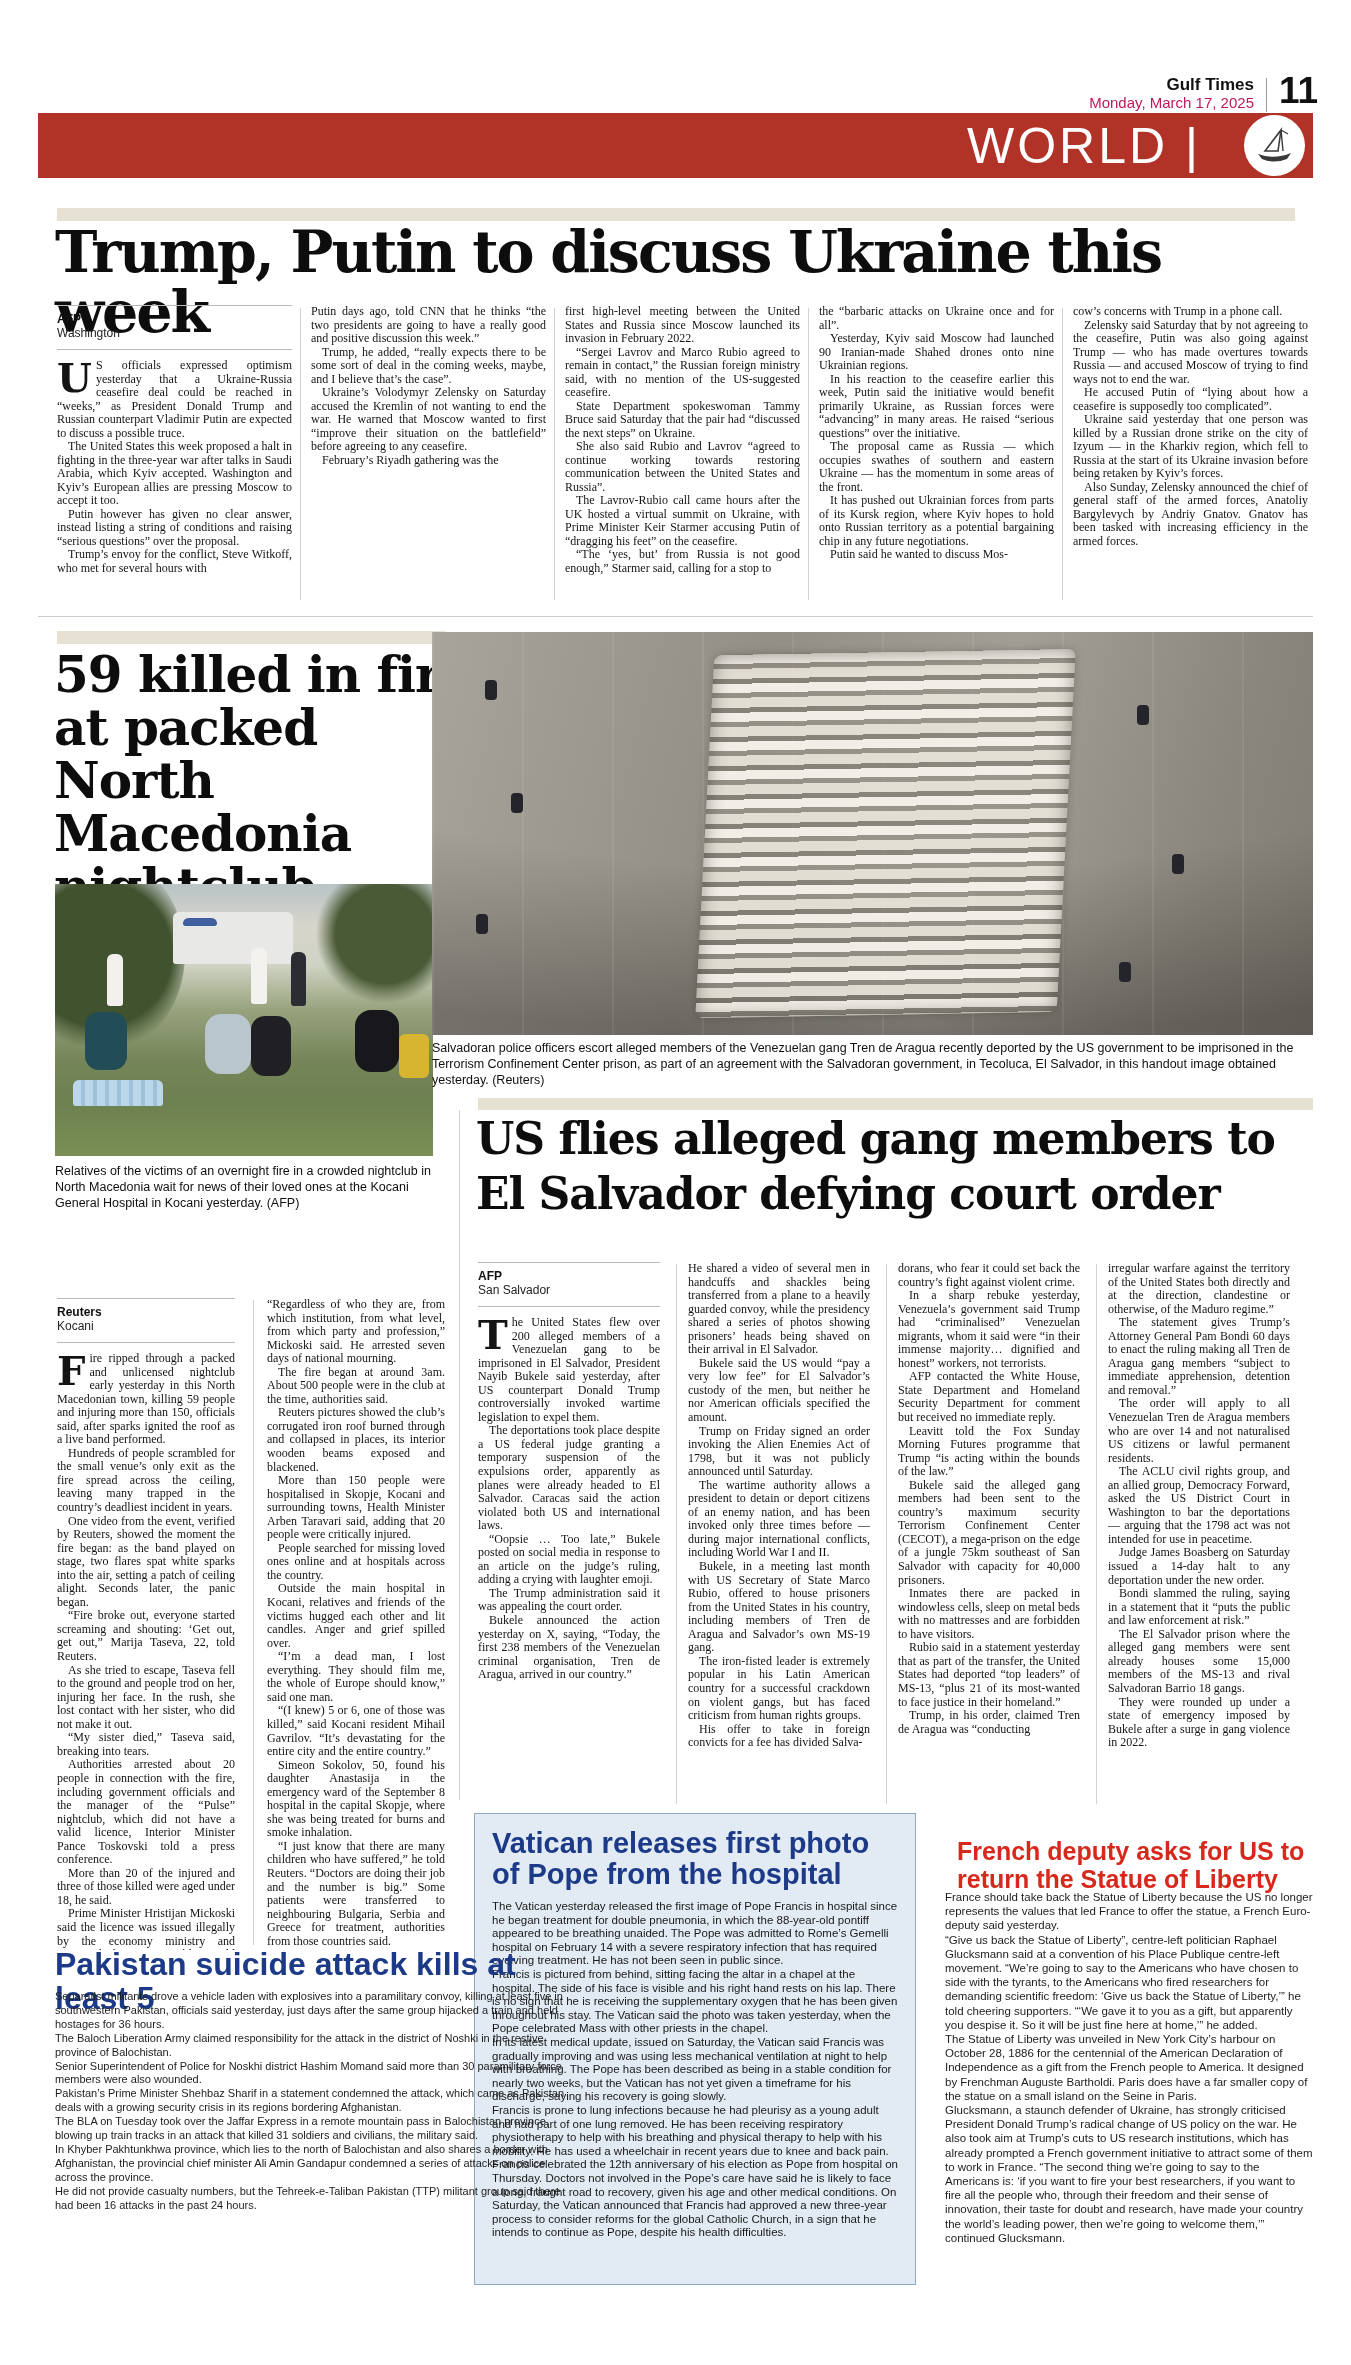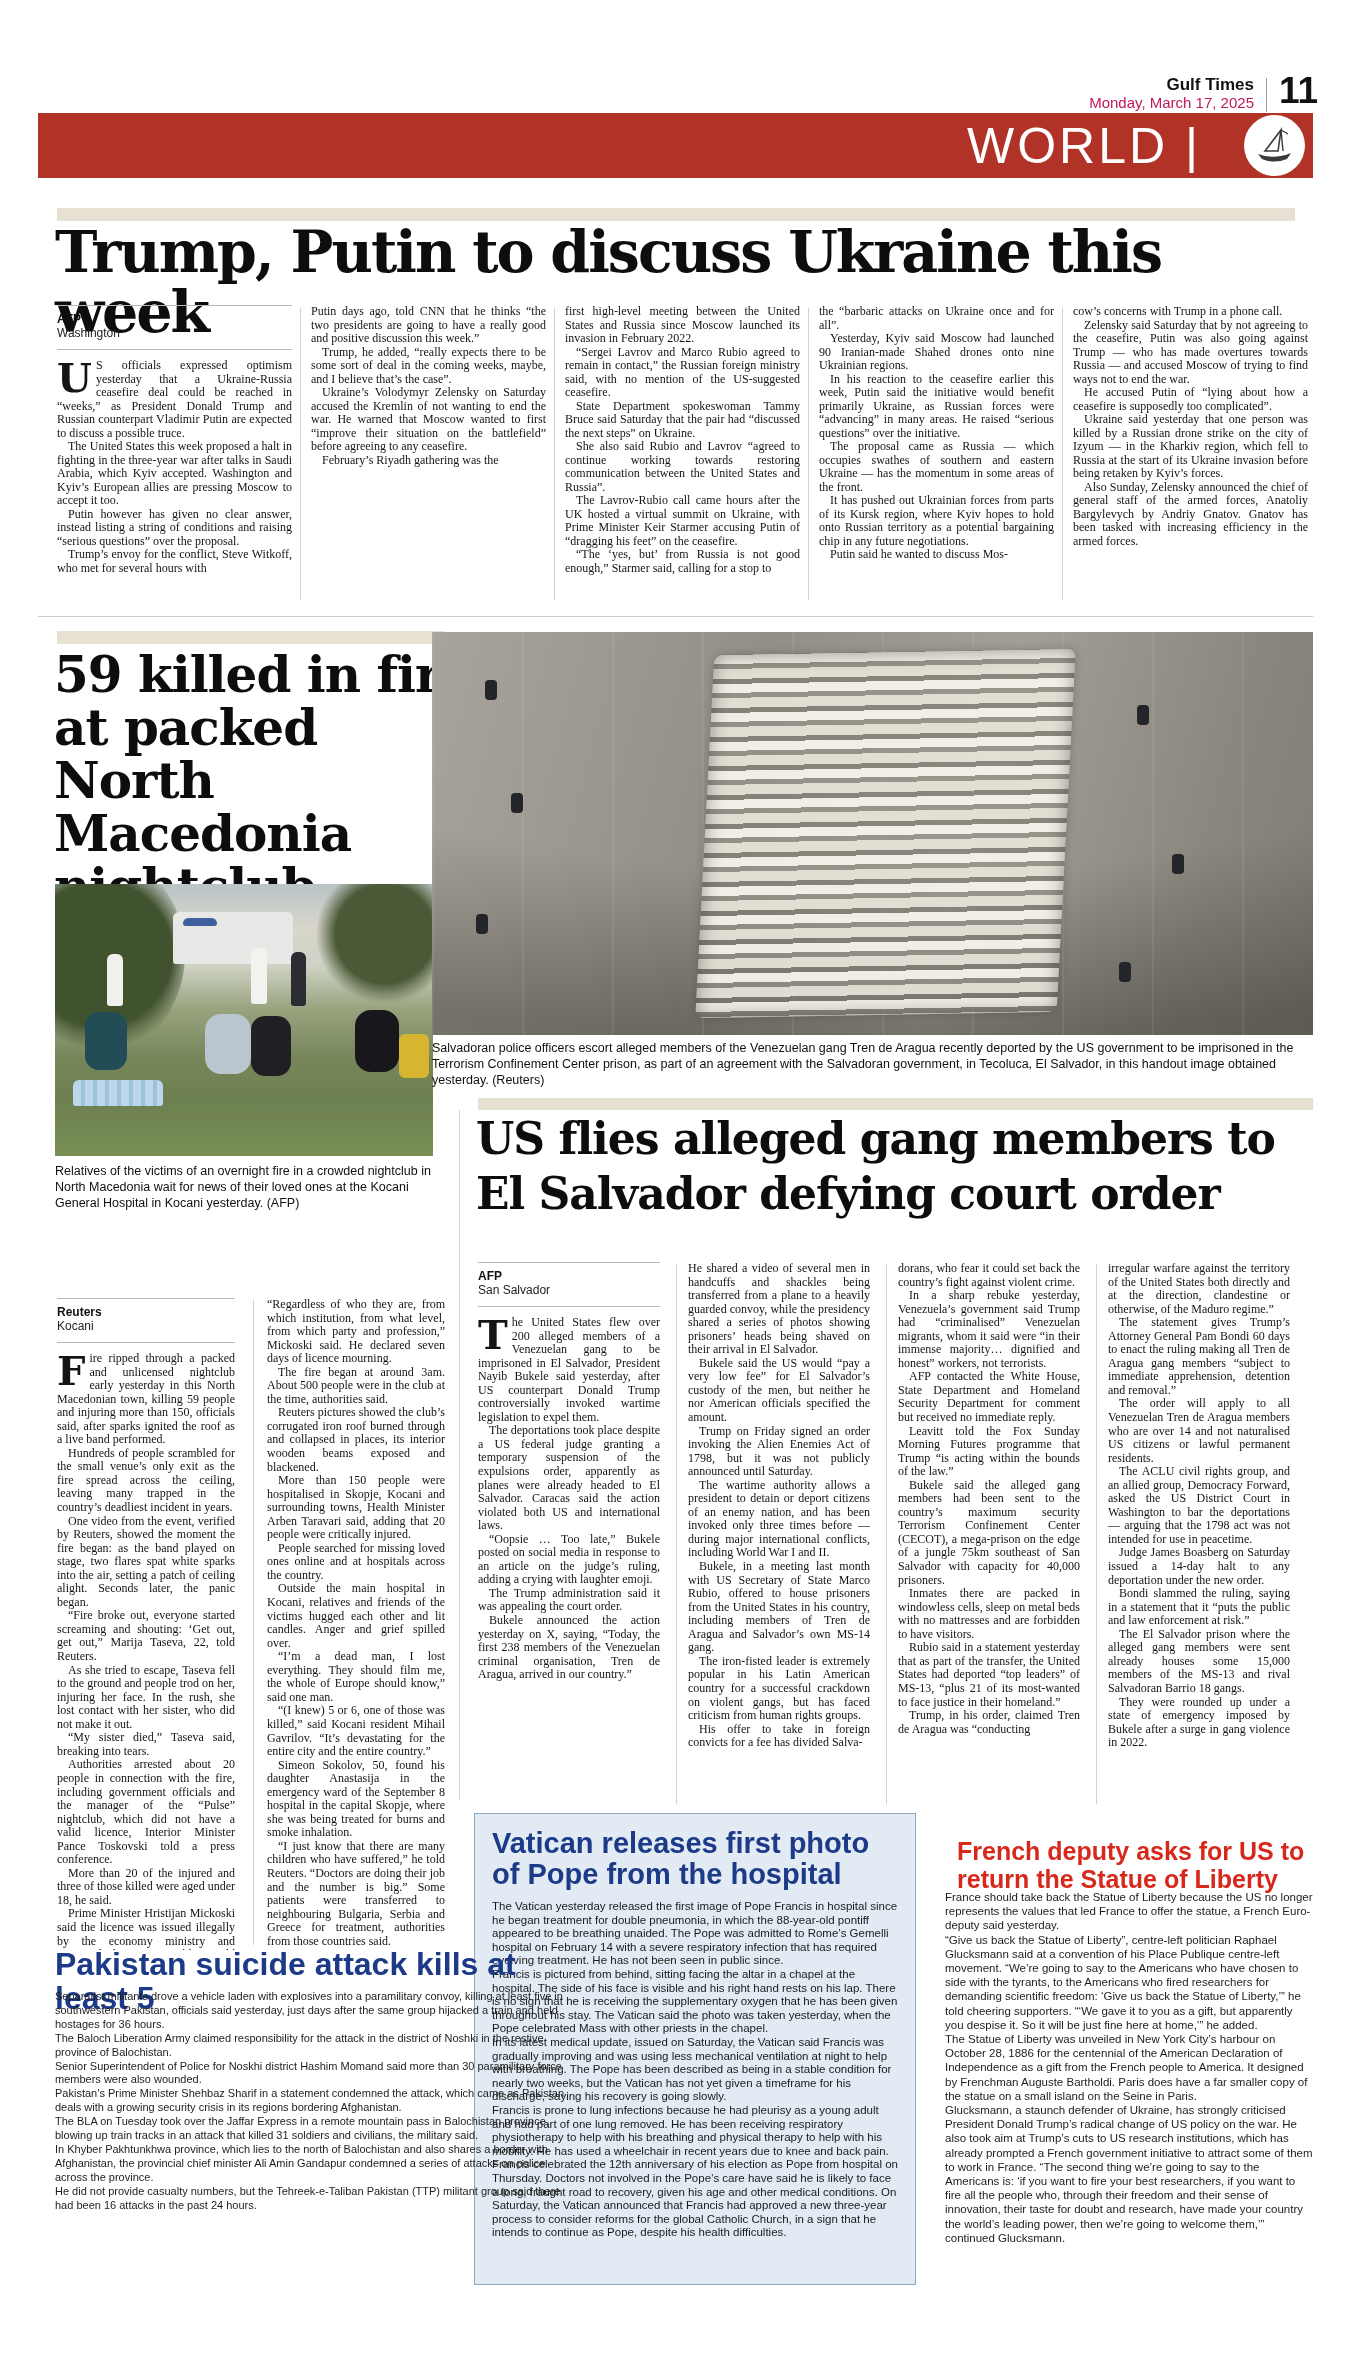--- a/index.html
+++ b/index.html
@@ -203,21 +203,21 @@
         <p>“Fire broke out, everyone started screaming and shouting: ‘Get out, get out,” Marija Taseva, 22, told Reuters.</p>
         <p>As she tried to escape, Taseva fell to the ground and people trod on her, injuring her face. In the rush, she lost contact with her sister, who did not make it out.</p>
         <p>“My sister died,” Taseva said, breaking into tears.</p>
         <p>Authorities arrested about 20 people in connection with the fire, including government officials and the manager of the “Pulse” nightclub, which did not have a valid licence, Interior Minister Pance Toskovski told a press conference.</p>
         <p>More than 20 of the injured and three of those killed were aged under 18, he said.</p>
         <p>Prime Minister Hristijan Mickoski said the licence was issued illegally by the economy ministry and promised those responsible would face justice.</p>
       </div>
   </div>
   <div class="col nc-col" style="left:267px;">
     <div class="paras">
-        <p>“Regardless of who they are, from which institution, from what level, from which party and profession,” Mickoski said. He declared seven days of licence mourning.</p>
+        <p>“Regardless of who they are, from which institution, from what level, from which party and profession,” Mickoski said. He arrested seven days of national mourning.</p>
         <p>The fire began at around 3am. About 500 people were in the club at the time, authorities said.</p>
         <p>Reuters pictures showed the club’s corrugated iron roof burned through and collapsed in places, its interior wooden beams exposed and blackened.</p>
         <p>More than 150 people were hospitalised in Skopje, Kocani and surrounding towns, Health Minister Arben Taravari said, adding that 20 people were critically injured.</p>
         <p>People searched for missing loved ones online and at hospitals across the country.</p>
         <p>Outside the main hospital in Kocani, relatives and friends of the victims hugged each other and lit candles. Anger and grief spilled over.</p>
         <p>“I’m a dead man, I lost everything. They should film me, the whole of Europe should know,” said one man.</p>
         <p>“(I knew) 5 or 6, one of those was killed,” said Kocani resident Mihail Gavrilov. “It’s devastating for the entire city and the entire country.”</p>
         <p>Simeon Sokolov, 50, found his daughter Anastasija in the emergency ward of the September 8 hospital in the capital Skopje, where she was being treated for burns and smoke inhalation.</p>
         <p>“I just know that there are many children who have suffered,” he told Reuters. “Doctors are doing their job and the number is big.” Some patients were transferred to neighbouring Bulgaria, Serbia and Greece for treatment, authorities from those countries said.</p>
       </div>
@@ -252,21 +252,21 @@
         <p>The Trump administration said it was appealing the court order.</p>
         <p>Bukele announced the action yesterday on X, saying, “Today, the first 238 members of the Venezuelan criminal organisation, Tren de Aragua, arrived in our country.”</p>
       </div>
   </div>
   <div class="col sal-col" style="left:688px;">
     <div class="paras">
         <p>He shared a video of several men in handcuffs and shackles being transferred from a plane to a heavily guarded convoy, while the presidency shared a series of photos showing prisoners’ heads being shaved on their arrival in El Salvador.</p>
         <p>Bukele said the US would “pay a very low fee” for El Salvador’s custody of the men, but neither he nor American officials specified the amount.</p>
         <p>Trump on Friday signed an order invoking the Alien Enemies Act of 1798, but it was not publicly announced until Saturday.</p>
         <p>The wartime authority allows a president to detain or deport citizens of an enemy nation, and has been invoked only three times before — during major international conflicts, including World War I and II.</p>
-        <p>Bukele, in a meeting last month with US Secretary of State Marco Rubio, offered to house prisoners from the United States in his country, including members of Tren de Aragua and Salvador’s own MS-14 gang.</p>
+        <p>Bukele, in a meeting last month with US Secretary of State Marco Rubio, offered to house prisoners from the United States in his country, including members of Tren de Aragua and Salvador’s own MS-19 gang.</p>
         <p>The iron-fisted leader is extremely popular in his Latin American country for a successful crackdown on violent gangs, but has faced criticism from human rights groups.</p>
         <p>His offer to take in foreign convicts for a fee has divided Salva-</p>
       </div>
   </div>
   <div class="col sal-col" style="left:898px;">
     <div class="paras">
         <p>dorans, who fear it could set back the country’s fight against violent crime.</p>
         <p>In a sharp rebuke yesterday, Venezuela’s government said Trump had “criminalised” Venezuelan migrants, whom it said were “in their immense majority… dignified and honest” workers, not terrorists.</p>
         <p>AFP contacted the White House, State Department and Homeland Security Department for comment but received no immediate reply.</p>
         <p>Leavitt told the Fox Sunday Morning Futures programme that Trump “is acting within the bounds of the law.”</p>

